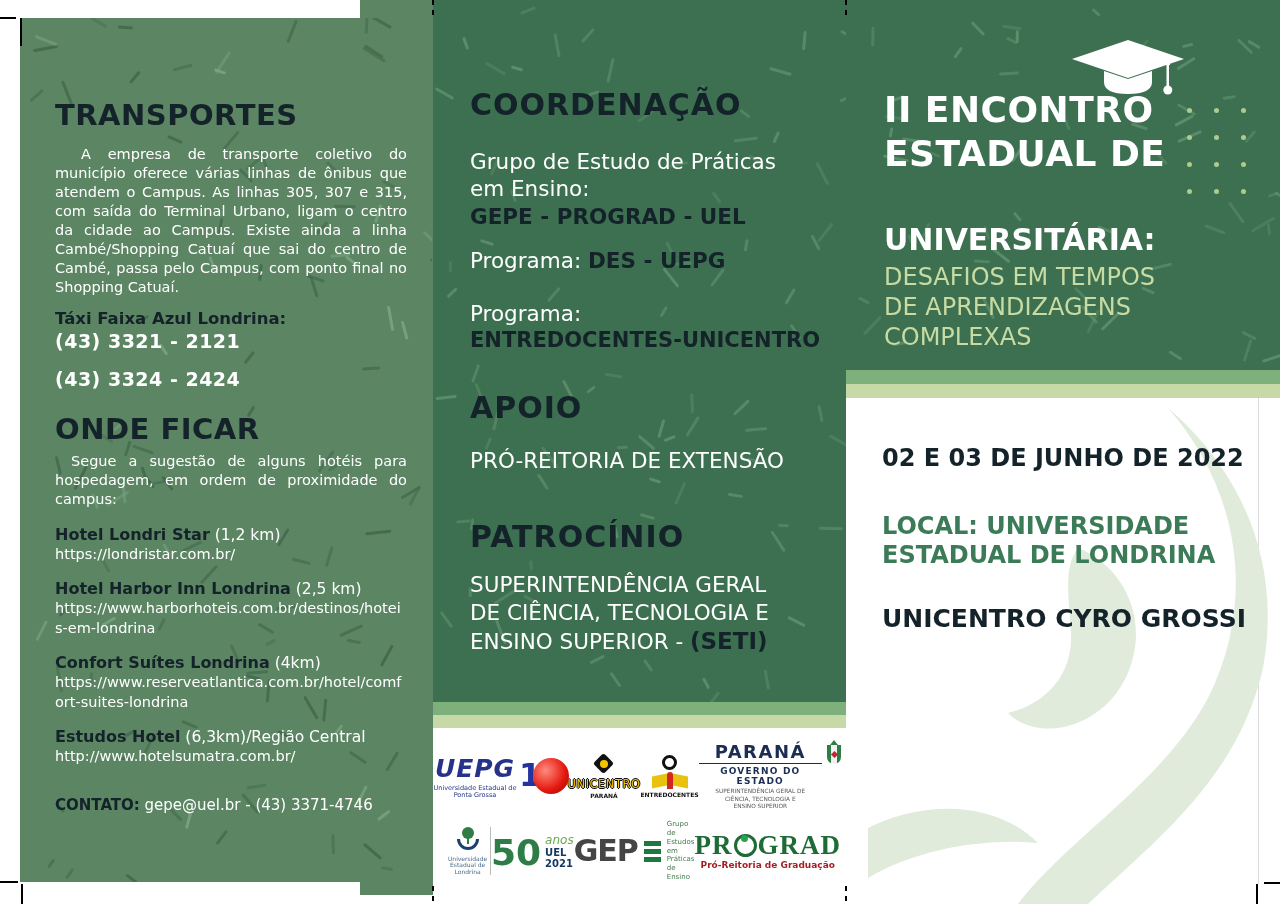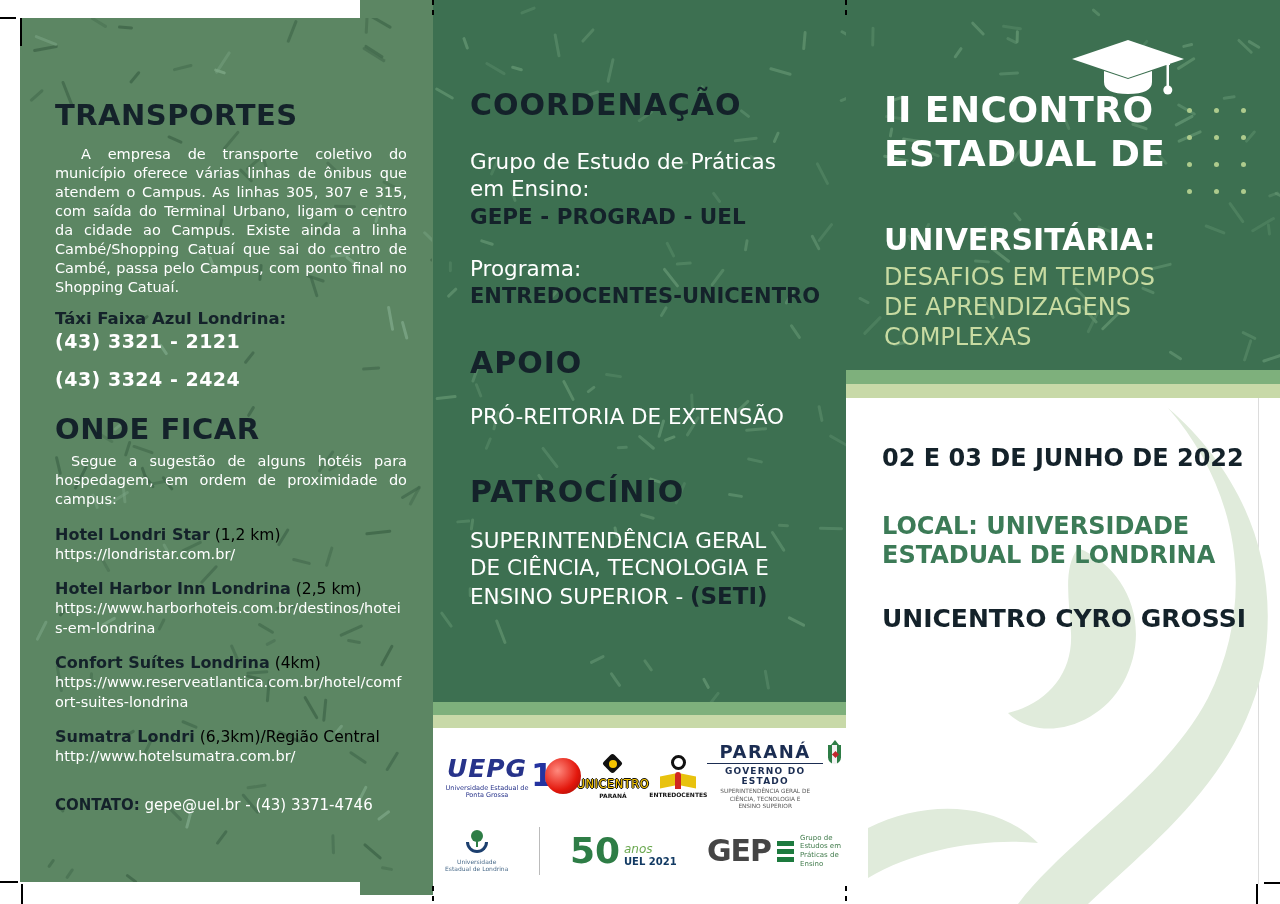--- a/index.html
+++ b/index.html
@@ -26,36 +26,36 @@
   .left-content{position:absolute;left:35px;top:80px;width:352px;color:#fff;z-index:2;}
   .h-dark{margin:0;font-size:29px;font-weight:bold;color:#14222a;letter-spacing:0.5px;line-height:1.2;}
   .body-just{margin:12px 0 0 0;font-size:14.5px;line-height:19px;text-align:justify;text-indent:26px;color:#fff;}
   .taxi{margin-top:11px;}
   .taxi-label{font-size:16.5px;font-weight:bold;color:#14222a;line-height:21px;}
   .taxi-phone{font-size:19px;font-weight:bold;color:#fff;letter-spacing:0.5px;line-height:24px;}
   .h-onde{margin-top:21px;}
   .hotels{margin-top:16px;}
   .hotel{margin-bottom:15px;}
   .hotel-name{font-size:16px;font-weight:bold;color:#14222a;}
-  .hotel-dist{font-size:15.5px;color:#000000;}
+  .hotel-dist{font-size:15.5px;color:#ffffff;}
   .hotel-url{font-size:14.5px;color:#fff;line-height:20px;word-break:break-all;}
   .contato{margin-top:30px;font-size:15px;}
   .contato-label{font-weight:bold;color:#14222a;}
   .contato-value{color:#fff;}
   
   .mid-content{position:absolute;left:37px;top:86px;width:364px;z-index:2;}
   .mid-h{margin:0;font-size:30px;font-weight:bold;color:#14222a;letter-spacing:1px;line-height:1.25;}
   .mid-item{color:#fff;font-size:21.5px;line-height:1.28;}
   .mid-strong{color:#14222a;font-weight:bold;}
   .prewrap{white-space:pre-line;}
   .mt24{margin-top:24px;} .mt17{margin-top:17px;} .mt25{margin-top:25px;}
   .mt35{margin-top:35px;} .mt21{margin-top:21px;} .mt43{margin-top:43px;} .mt16{margin-top:16px;}
   .seti{font-size:23px;}
   
-  .logos-row1{position:absolute;top:16px;left:12px;right:5px;height:66px;display:flex;align-items:center;justify-content:flex-end;}
+  .logos-row1{position:absolute;top:16px;left:0;right:5px;height:66px;display:flex;align-items:center;justify-content:flex-end;}
   .logos-row2{position:absolute;top:92px;left:12px;right:5px;height:62px;display:flex;align-items:center;justify-content:space-between;}
   .logo{display:flex;flex-direction:column;align-items:center;line-height:1.1;}
   .uepg-word{font-size:25px;font-weight:bold;font-style:italic;color:#27338a;letter-spacing:1px;}
   .uepg-cap{font-size:6.5px;color:#27338a;text-align:center;width:84px;margin-top:2px;}
   .ten{position:relative;width:54px;height:50px;}
   .ten-one{position:absolute;left:2px;top:4px;font-size:32px;font-weight:bold;color:#2433a0;}
   .ten-ball{position:absolute;left:16px;top:6px;width:36px;height:36px;border-radius:50%;
             background:radial-gradient(circle at 35% 35%, #ff8a7e, #e3170c 60%, #8f0a04);}
   .uni-cube{position:relative;width:20px;height:20px;margin-bottom:4px;}
   .uni-cube .sq{position:absolute;left:2px;top:2px;width:15px;height:15px;background:#111;transform:rotate(45deg);border-radius:3px;}
@@ -144,21 +144,21 @@
         </div>
         <div class="hotel">
           <span class="hotel-name">Hotel Harbor Inn Londrina</span><span class="hotel-dist"> (2,5 km)</span>
           <div class="hotel-url">https://www.harborhoteis.com.br/destinos/hoteis-em-londrina</div>
         </div>
         <div class="hotel">
           <span class="hotel-name">Confort Suítes Londrina</span><span class="hotel-dist"> (4km)</span>
           <div class="hotel-url">https://www.reserveatlantica.com.br/hotel/comfort-suites-londrina</div>
         </div>
         <div class="hotel">
-          <span class="hotel-name">Sumatra Londri</span><span class="hotel-dist"> (6,3km)/Região Central</span>
+          <span class="hotel-name">Estudos Hotel</span><span class="hotel-dist"> (6,3km)/Região Central</span>
           <div class="hotel-url">http://www.hotelsumatra.com.br/</div>
         </div>
       </div>
       <div class="contato">
         <span class="contato-label">CONTATO:</span><span class="contato-value"> gepe@uel.br - (43) 3371-4746</span>
       </div>
     </div>
   <div class="dash" style="left: 25.5268px; top: 844.048px; width: 10.199px; background: rgb(65, 104, 75); transform: rotate(125.825deg); opacity: 0.660723;"></div>
       <div class="dash" style="left: 192.088px; top: 207.295px; width: 16.8939px; background: rgb(65, 104, 75); transform: rotate(99.5986deg); opacity: 0.764911;"></div>
       <div class="dash" style="left: 64.2507px; top: 660.174px; width: 14.3829px; background: rgb(65, 104, 75); transform: rotate(93.3125deg); opacity: 0.498569;"></div>
@@ -267,20 +267,21 @@
       <div class="dash" style="left: 348.929px; top: 194.091px; width: 18.6865px; background: rgb(126, 168, 136); transform: rotate(106.611deg); opacity: 0.622962;"></div>
     </div>
 
   <div class="panel-mid">
     <div class="mid-green" id="midGreen">
       <div class="mid-content">
         <h2 class="mid-h">COORDENAÇÃO</h2>
         <div class="mid-item prewrap mt24">Grupo de Estudo de Práticas
 em Ensino:</div>
         <div class="mid-item mid-strong">GEPE - PROGRAD - UEL</div>
+        <div class="mid-item mt17"><span>Programa: </span><span class="mid-strong">DES - UEPG</span></div>
         <div class="mid-item mt25">Programa:</div>
         <div class="mid-item mid-strong" style="font-size:21px;">ENTREDOCENTES-UNICENTRO</div>
         <h2 class="mid-h mt35">APOIO</h2>
         <div class="mid-item mt21">PRÓ-REITORIA DE EXTENSÃO</div>
         <h2 class="mid-h mt43">PATROCÍNIO</h2>
         <div class="mid-item mt16"><span class="prewrap">SUPERINTENDÊNCIA GERAL
 DE CIÊNCIA, TECNOLOGIA E
 ENSINO SUPERIOR - </span><span class="mid-strong seti">(SETI)</span></div>
       </div>
     <div class="dash" style="left: 218.868px; top: 426.899px; width: 18.697px; background: rgb(95, 145, 110); transform: rotate(106.228deg); opacity: 0.825388;"></div>
@@ -430,20 +431,28 @@
           <div class="gepe-e">
               <i></i>
               <i></i>
               <i></i>
             </div>
           <div class="gepe-cap prewrap">Grupo de
 Estudos em
 Práticas de
 Ensino</div>
         </div>
+        <div class="prograd">
+          <div class="prograd-word">
+              <span>PR</span>
+              <span class="tree-o"></span>
+              <span>GRAD</span>
+            </div>
+          <div class="prograd-cap">Pró-Reitoria de Graduação</div>
+        </div>
       </div>
     </div>
   </div>
 
   <div class="panel-right">
     <div class="right-green" id="rightGreen">
       <svg class="cap-svg" width="124" height="74" viewBox="0 0 124 74">
         <polygon points="60,2 116,21 60,40 4,21" fill="#ffffff"></polygon>
         <path d="M36,33 L36,44 Q36,56 60,56 Q84,56 84,44 L84,33 L60,41 Z" fill="#ffffff"></path>
         <rect x="97" y="22" width="5" height="5" fill="#ffffff"></rect>

